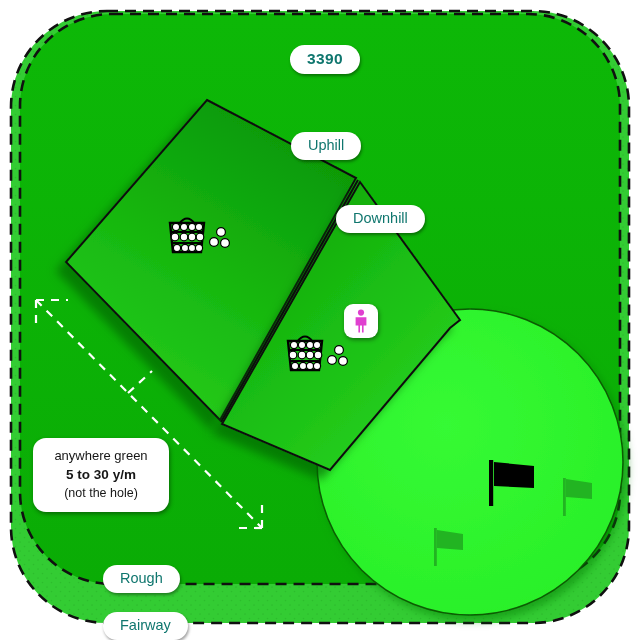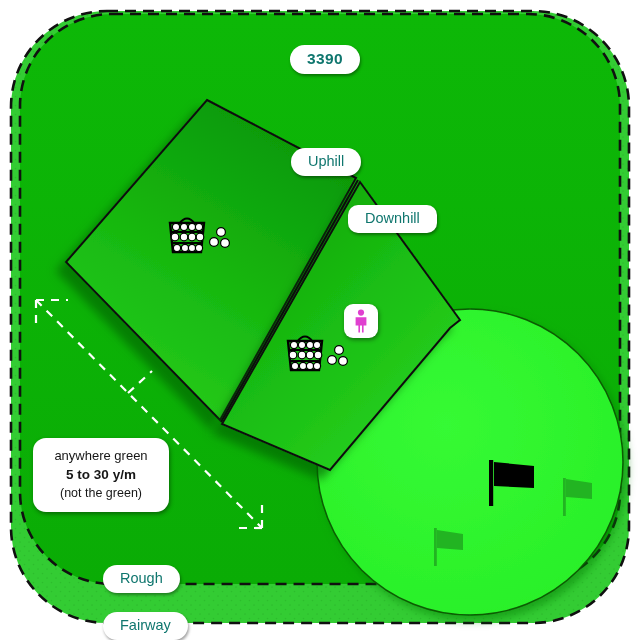--- a/index.html
+++ b/index.html
@@ -228,27 +228,27 @@
 
   <div class="person-marker" style="left:344px; top:304px;">
     <svg width="20" height="24" viewBox="0 0 20 24" xmlns="http://www.w3.org/2000/svg">
       <circle cx="10" cy="3.6" r="3.1" fill="#E040D0"></circle>
       <path d="M4.6 8.2 H15.4 V16.4 H12.6 V23.4 H11 V16.4 H9 V23.4 H7.4 V16.4 H4.6 Z" fill="#E040D0"></path>
     </svg>
   </div>
 
   <div class="pill bold" style="left:290px; top:45px;">3390</div>
 
-  <div class="pill" style="left:291px; top:148px;">Uphill</div>
-
-  <div class="pill" style="left:348px; top:205px;border-radius:10px;">Downhill</div>
+  <div class="pill" style="left:291px; top:132px;">Uphill</div>
+
+  <div class="pill" style="left:336px; top:205px;">Downhill</div>
 
   <div class="pill" style="left:90px; top:565px;margin-left:13px;">Rough</div>
 
   <div class="pill" style="left:103px; top:612px;">Fairway</div>
 
   <div class="callout" style="left:33px; top:438px; width:110px;">
     <div class="l1">anywhere green</div>
     <div class="l2">5 to 30 y/m</div>
-    <div class="l4">(not the green)</div>
+    <div class="l4">(not the hole)</div>
   </div>
 
 </div>
 
 </body></html>

